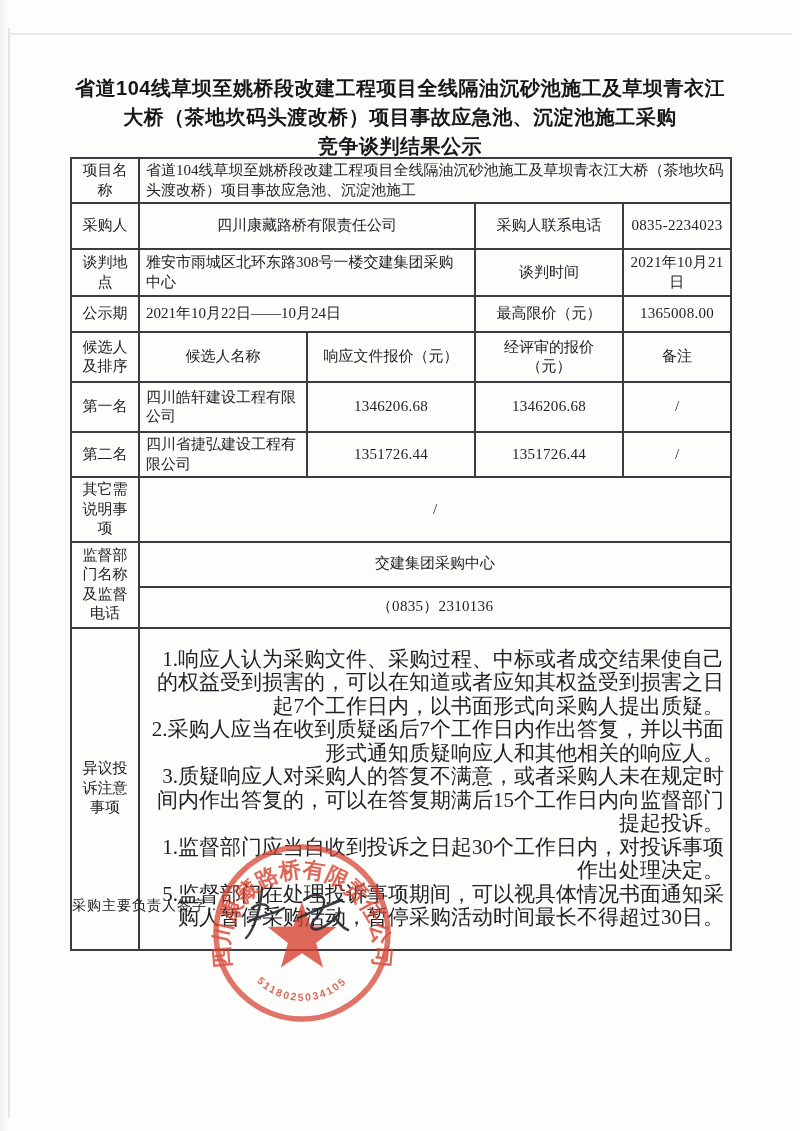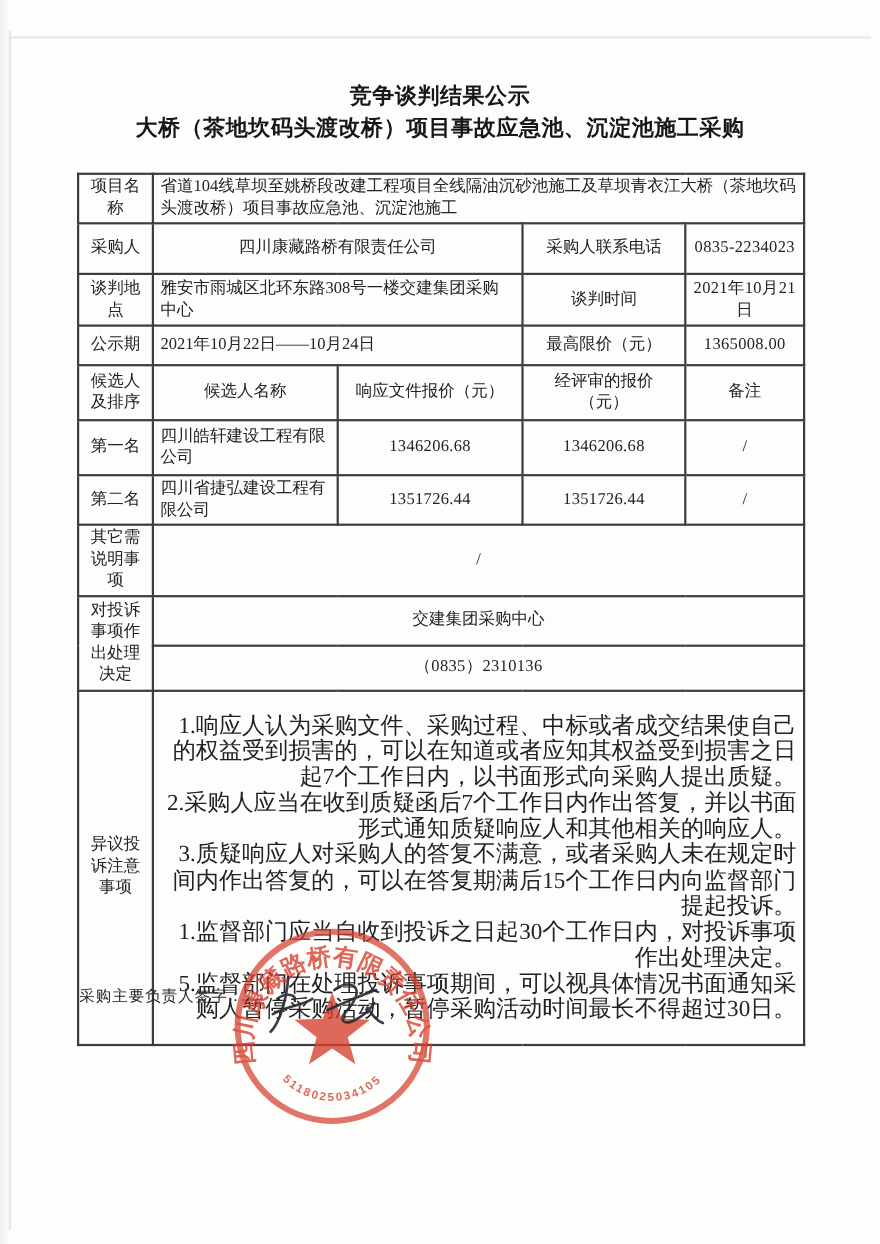--- a/index.html
+++ b/index.html
@@ -59,22 +59,23 @@
 </style>
 </head>
 <body>
 
 <div>
   <div class="edge-left-shade"></div>
   <div class="edge-v"></div>
   <div class="edge-h"></div>
 
   <div class="title">
+    <div>省道104线草坝至姚桥段改建工程项目全线隔油沉砂池施工及草坝青衣江</div>
+    <div>大桥（茶地坎码头渡改桥）项目事故应急池、沉淀池施工采购</div>
     <div>竞争谈判结果公示</div>
-    <div>大桥（茶地坎码头渡改桥）项目事故应急池、沉淀池施工采购</div>
   </div>
 
   <table class="doc">
     <colgroup>
       <col style="width:68px">
         <col style="width:168px">
         <col style="width:168px">
         <col style="width:148px">
         <col style="width:108px">
     </colgroup>
@@ -120,21 +121,21 @@
         <td>四川省捷弘建设工程有限公司</td>
         <td class="num">1351726.44</td>
         <td class="num">1351726.44</td>
         <td class="ctr">/</td>
       </tr>
       <tr class="r8">
         <td class="lbl">其它需说明事项</td>
         <td colspan="4" class="ctr">/</td>
       </tr>
       <tr class="r9a">
-        <td class="lbl" rowspan="2">对投诉事项作出处理决定</td>
+        <td class="lbl" rowspan="2">监督部门名称及监督电话</td>
         <td colspan="4" class="ctr">交建集团采购中心</td>
       </tr>
       <tr class="r9b">
         <td colspan="4" class="num">（0835）2310136</td>
       </tr>
       <tr class="r10">
         <td class="lbl">异议投诉注意事项</td>
         <td colspan="4" class="notes">
           <div>1.响应人认为采购文件、采购过程、中标或者成交结果使自己的权益受到损害的，可以在知道或者应知其权益受到损害之日起7个工作日内，以书面形式向采购人提出质疑。</div>
           <div>2.采购人应当在收到质疑函后7个工作日内作出答复，并以书面形式通知质疑响应人和其他相关的响应人。</div>

